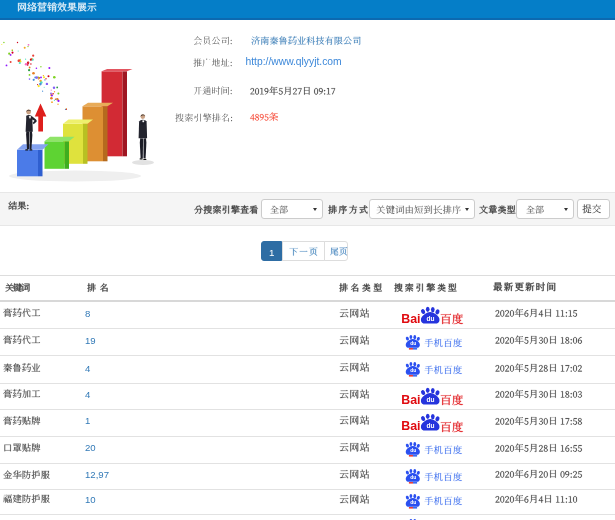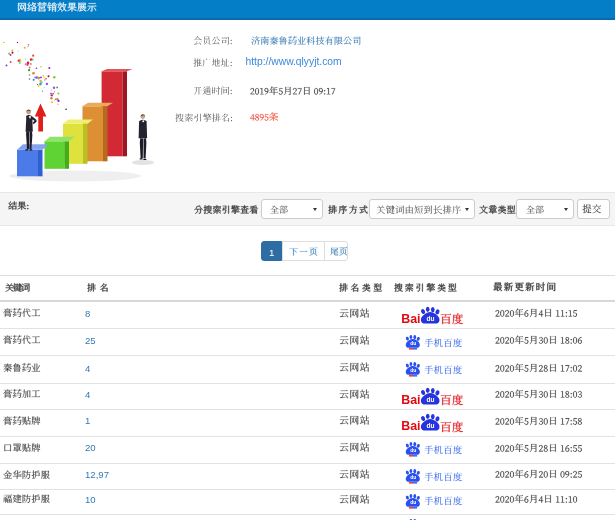--- a/index.html
+++ b/index.html
@@ -521,21 +521,21 @@
       </g>
     </svg>
     <svg style="position:absolute;left:3.4px;top:335.43px;overflow:visible;" width="37.6" height="11.75" viewBox="0 -88 400.0 125">
       <g fill="#333" stroke="#333" stroke-width="1.5">
         <use href="#g818F" x="0.0"></use>
         <use href="#g836F" x="100.0"></use>
         <use href="#g4EE3" x="200.0"></use>
         <use href="#g5DE5" x="300.0"></use>
       </g>
     </svg>
-    <span style="position:absolute;left:85px;top:335.0px;font:9.6px 'Liberation Sans',sans-serif;color:#337ab7">25</span>
+    <span style="position:absolute;left:85px;top:335.0px;font:9.6px 'Liberation Sans',sans-serif;color:#337ab7">19</span>
     <svg style="position:absolute;left:339.2px;top:334.72px;overflow:visible;" width="30.6" height="12.75" viewBox="0 -88 300.0 125">
       <g fill="#333" stroke="#333" stroke-width="1.5">
         <use href="#g4E91" x="0.0"></use>
         <use href="#g7F51" x="100.0"></use>
         <use href="#g7AD9" x="200.0"></use>
       </g>
     </svg>
     <svg style="position:absolute;left:399px;top:329.7px;overflow:visible" width="70" height="24" viewBox="0 -12 70 24">
       <g transform="translate(13.8,0.5) scale(0.82)" fill="#2b50f0">
         <ellipse cx="-6.6" cy="-4.7" rx="1.8" ry="2.4" transform="rotate(-24 -6.6 -4.7)"></ellipse>

